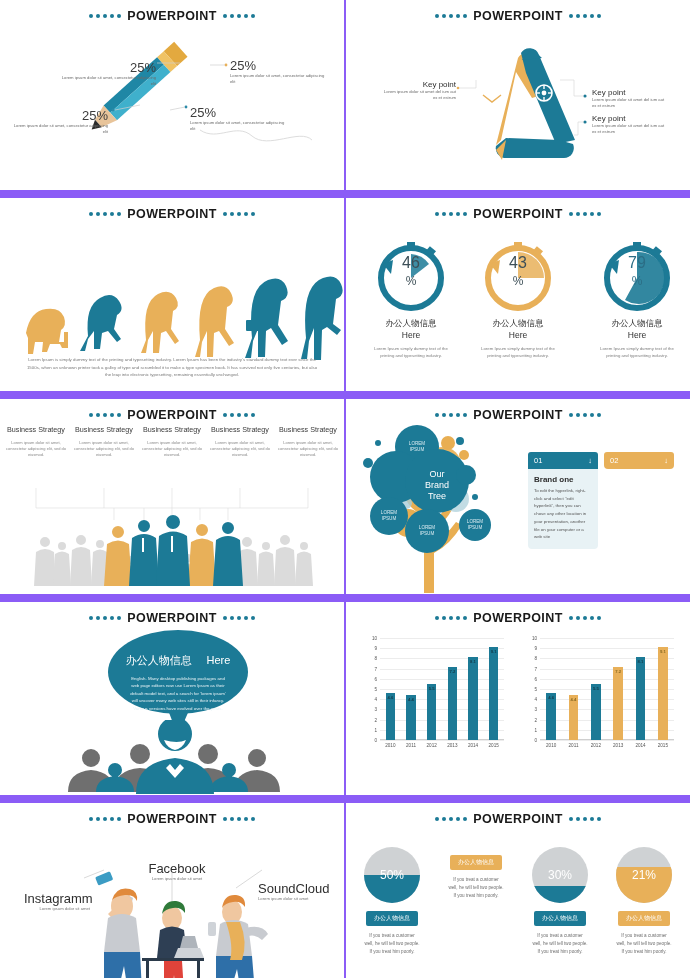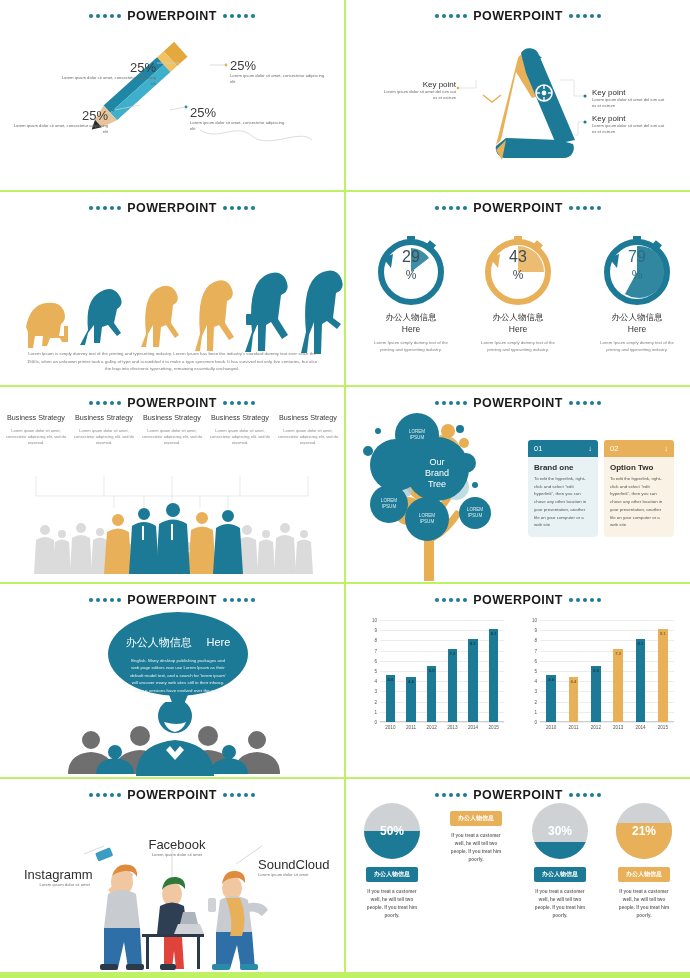--- a/index.html
+++ b/index.html
@@ -7,22 +7,22 @@
     width:690px; height:978px;
     background:#d9dadb;
     font-family:"Liberation Sans", sans-serif;
     overflow:hidden;
   }
   .grid {
     width:690px; height:978px;
     display:grid;
     grid-template-columns:344px 344px;
     grid-template-rows:190px 193px 195px 193px 193px;
-    gap:2px 2px;
-    background:#bef264;
+    gap:8px 2px;
+    background:#8b5cf6;
     align-content:start;
   }
   .slide {
     background:#ffffff;
     position:relative;
     overflow:hidden;
   }
   
   .hdr {
     position:absolute; top:9px; left:0; right:0;
@@ -81,21 +81,21 @@
   .bar { position:absolute; bottom:0; }
   .bval { position:absolute; left:50%; transform:translateX(-50%); font-size:4.2px; font-weight:bold; white-space:nowrap; }
   .xtick { position:absolute; top:100%; margin-top:3px; transform:translateX(-50%); font-size:4.6px; color:#555; }
   .axis { position:absolute; left:0; right:0; bottom:0; height:1px; background:#cfcfcf; }
 
   
   .soc-t { font-size:13px; color:#2e2e2e; }
   .soc-p { font-size:4.2px; line-height:1.5; color:#777; }
 
   
-  .pcol { position:absolute; top:24px; width:80px; text-align:center;font-weight:bold; }
+  .pcol { position:absolute; top:44px; width:80px; text-align:center; }
   .pcirc { width:56px; height:56px; border-radius:50%; margin:0 auto; position:relative; overflow:hidden; background:#cfd2d4; }
   .pfill { position:absolute; left:0; right:0; bottom:0; }
   .pnum { position:absolute; left:0; right:0; top:50%; transform:translateY(-50%); text-align:center; font-size:12px; color:#fff; }
   .ptag { display:inline-block; margin-top:8px; padding:3px 8px; border-radius:2px; color:#fff; font-size:6px; }
   .ptxt { font-size:4.6px; line-height:1.75; color:#6f6f6f; margin-top:6px; padding:0 12px; }
 </style>
 </head>
 <body>
 
 <div class="grid">
@@ -284,21 +284,21 @@
     </div>
 
     <div class="sw-col" style="left:10px">
       <svg width="80" height="80" style="display:block;margin:0 auto">
         <circle cx="40" cy="44" r="30" fill="none" stroke="#1c7a96" stroke-width="6"></circle>
         <rect x="36" y="8" width="8" height="8" fill="#1c7a96"></rect>
         <rect x="56" y="14" width="8" height="7" fill="#1c7a96" transform="rotate(40 60 17)"></rect>
         <path d="M12 30 L22 26 L20 40 Z" fill="#1c7a96"></path>
         <path d="M40 44 L40 20 A24 24 0 0 1 58 30 Z" fill="#1c7a96" opacity=".85"></path>
       </svg>
-      <div style="position:absolute;left:0;right:0;top:20px;text-align:center;font-size:16px;color:#3d4f57;font-weight:300">29</div>
+      <div style="position:absolute;left:0;right:0;top:20px;text-align:center;font-size:16px;color:#3d4f57;font-weight:300">46</div>
       <div style="position:absolute;left:0;right:0;top:40px;text-align:center;font-size:12px;color:#3d4f57;font-weight:300">%</div>
       <div class="sw-cn">办公人物信息</div>
       <div class="sw-here">Here</div>
       <div class="sw-p">Lorem Ipsum simply dummy text of the printing and typesetting industry.</div>
     </div>
 
     <div class="sw-col" style="left:117px">
       <svg width="80" height="80" style="display:block;margin:0 auto">
         <circle cx="40" cy="44" r="30" fill="none" stroke="#e8b059" stroke-width="6"></circle>
         <rect x="36" y="8" width="8" height="8" fill="#e8b059"></rect>
@@ -472,24 +472,20 @@
       <div class="ob">
         <div class="ot">Brand one</div>
         <div class="op">To edit the hyperlink, right-click and select "edit hyperlink", then you can chose any other location in your presentation, another file on your computer or a web site</div>
       </div>
     </div>
     <div class="opt" style="left:258px;background:#faf2e4">
       <div class="oh" style="background:#e8b059">
         <span>02</span>
         <span>↓</span>
       </div>
-      <div class="ob">
-        <div class="ot">Option Two</div>
-        <div class="op">To edit the hyperlink, right-click and select "edit hyperlink", then you can chose any other location in your presentation, another file on your computer or a web site</div>
-      </div>
     </div>
   </div>
 
   <div class="slide s7">
     <div class="hdr">
       <span class="dots">
           <i class="dot"></i>
           <i class="dot"></i>
           <i class="dot"></i>
           <i class="dot"></i>

